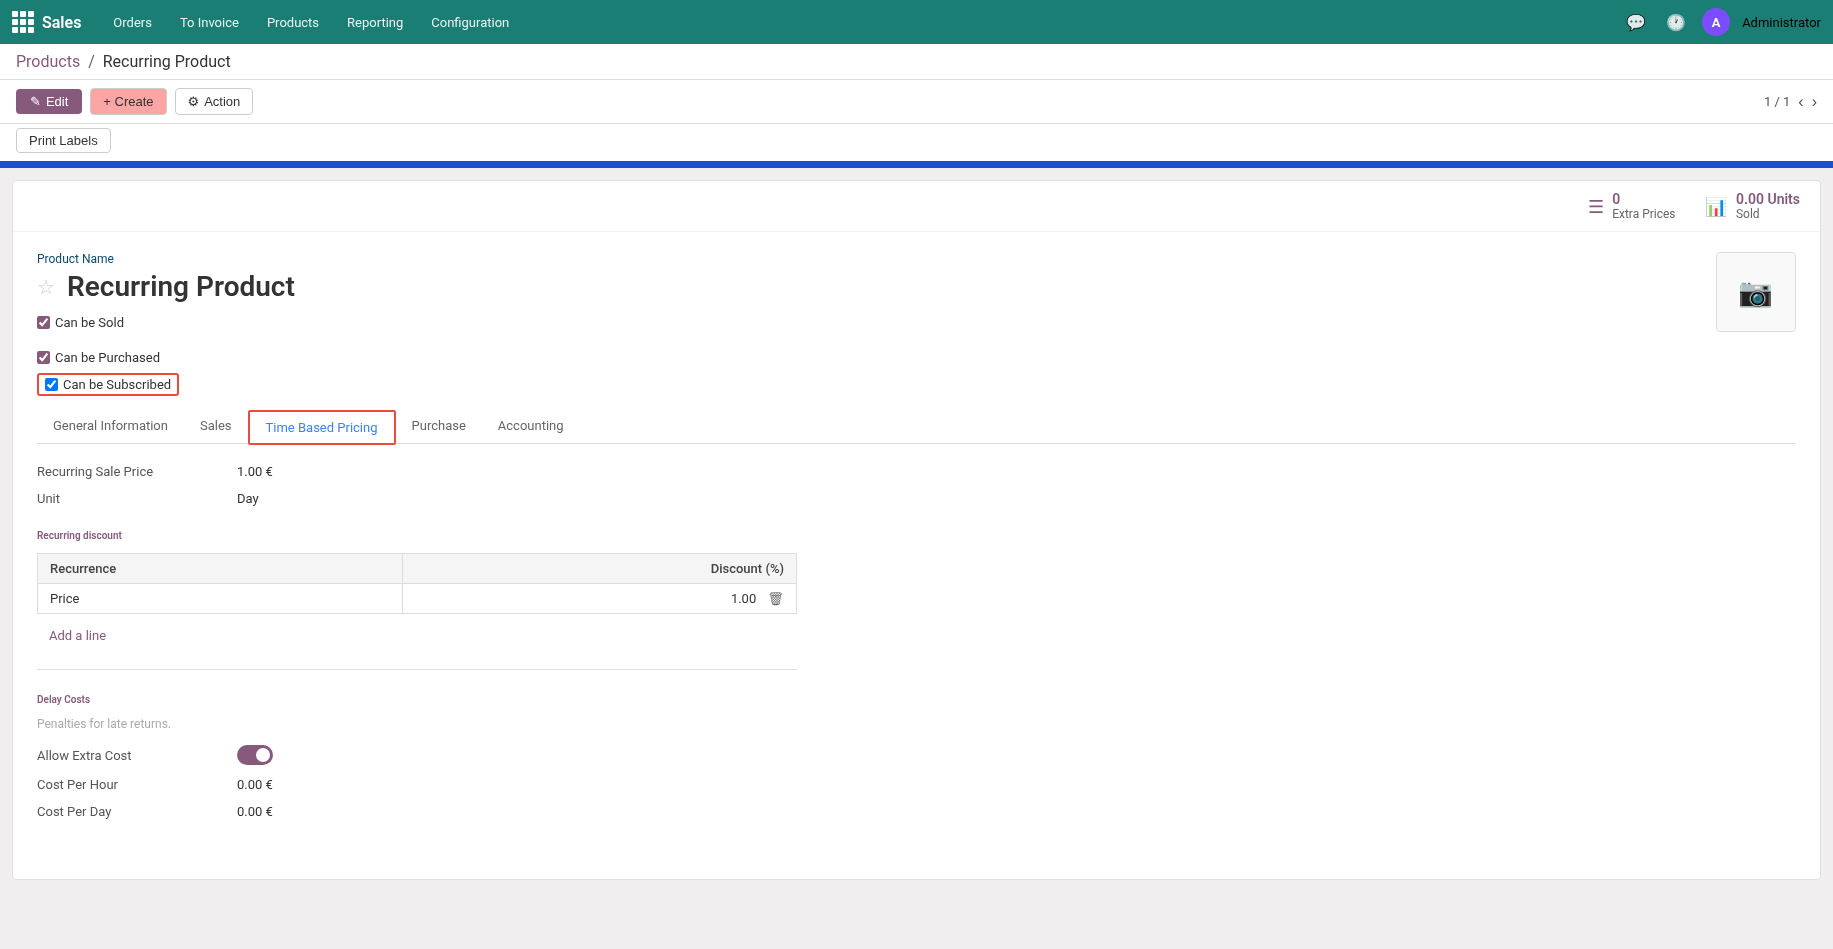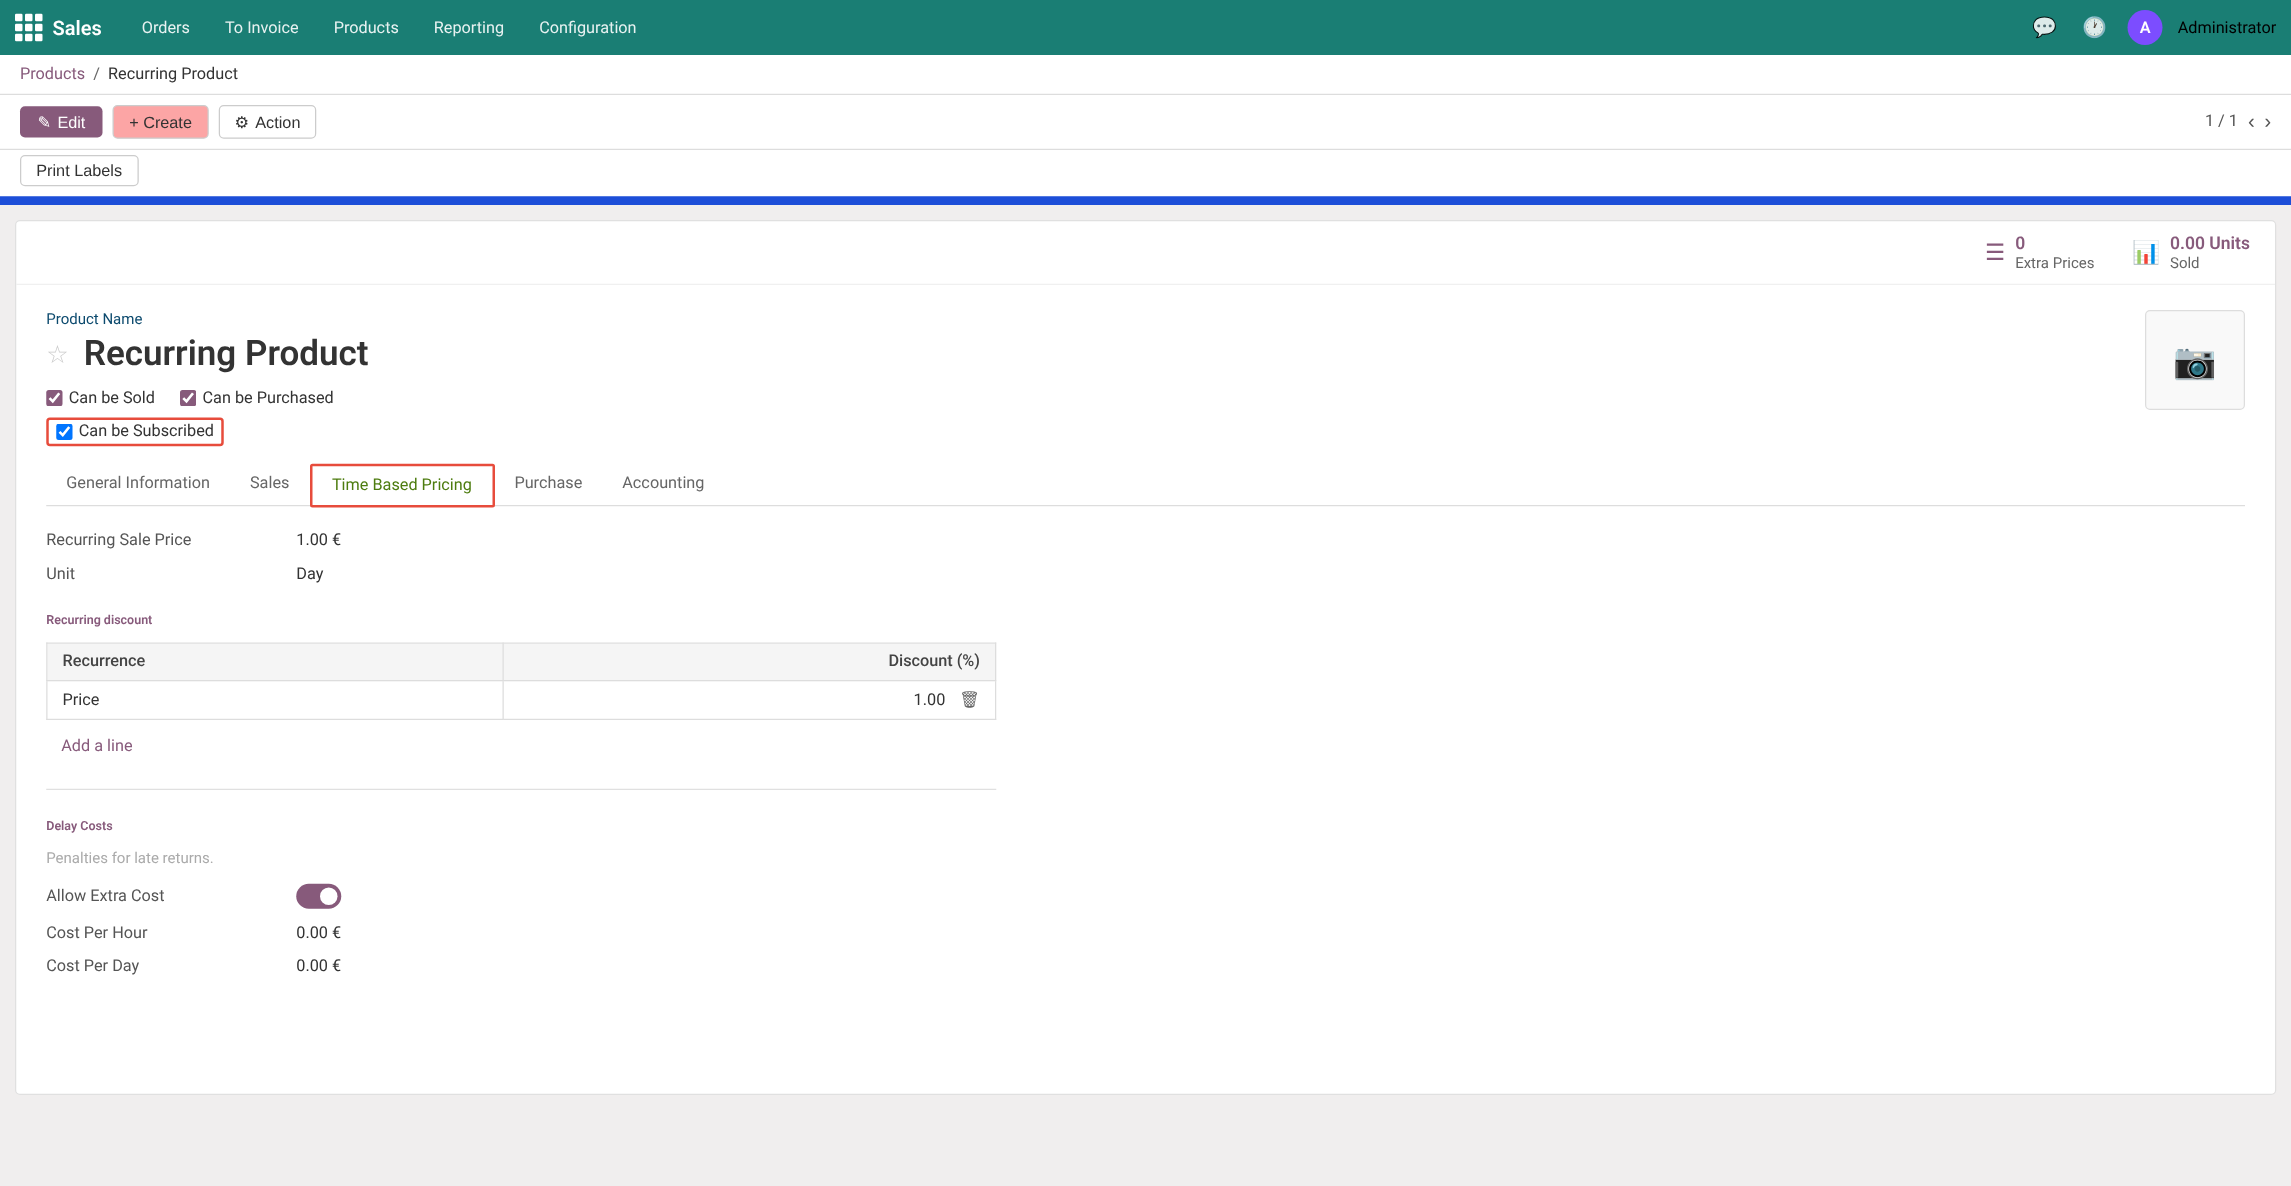--- a/index.html
+++ b/index.html
@@ -70,21 +70,21 @@
       display: flex; align-items: center; justify-content: center;
       color: white; font-weight: 600; font-size: 13px;
     }
     .admin-label { color: #000000; font-size: 13px; }
 
     
     .breadcrumb-bar {
       background: white;
       padding: 8px 16px;
       border-bottom: 1px solid #ddd;
-      font-size: 13px;
+      font-size: 16px;
       color: #666;
     }
     .breadcrumb-bar a { color: #875a7b; text-decoration: none; }
     .breadcrumb-bar span { color: #333; }
 
     
     .toolbar {
       background: white;
       padding: 8px 16px;
       display: flex;
@@ -219,20 +219,21 @@
       display: flex;
       align-items: flex-start;
     }
     .product-info { flex: 1; }
 
     .checkboxes {
       display: flex;
       gap: 20px;
       margin-bottom: 8px;
       flex-wrap: wrap;
+      flex-direction: column;
     }
     .checkbox-item {
       display: flex;
       align-items: center;
       gap: 5px;
       font-size: 13px;
     }
     .checkbox-item input { accent-color: #875a7b; }
 
     .subscribed-box {
@@ -255,21 +256,21 @@
     }
     .tab {
       padding: 8px 16px;
       cursor: pointer;
       font-size: 13px;
       color: #666;
       border-bottom: 2px solid transparent;
       margin-bottom: -1px;
     }
     .tab.active {
-      color: #4d7c0f;
+      color: #3b82f6;
       border-bottom: 2px solid #875a7b;
       border: 2px solid #e74c3c;
       border-radius: 2px;
       margin-bottom: -2px;
     }
 
     
     .form-row {
       display: flex;
       align-items: center;

